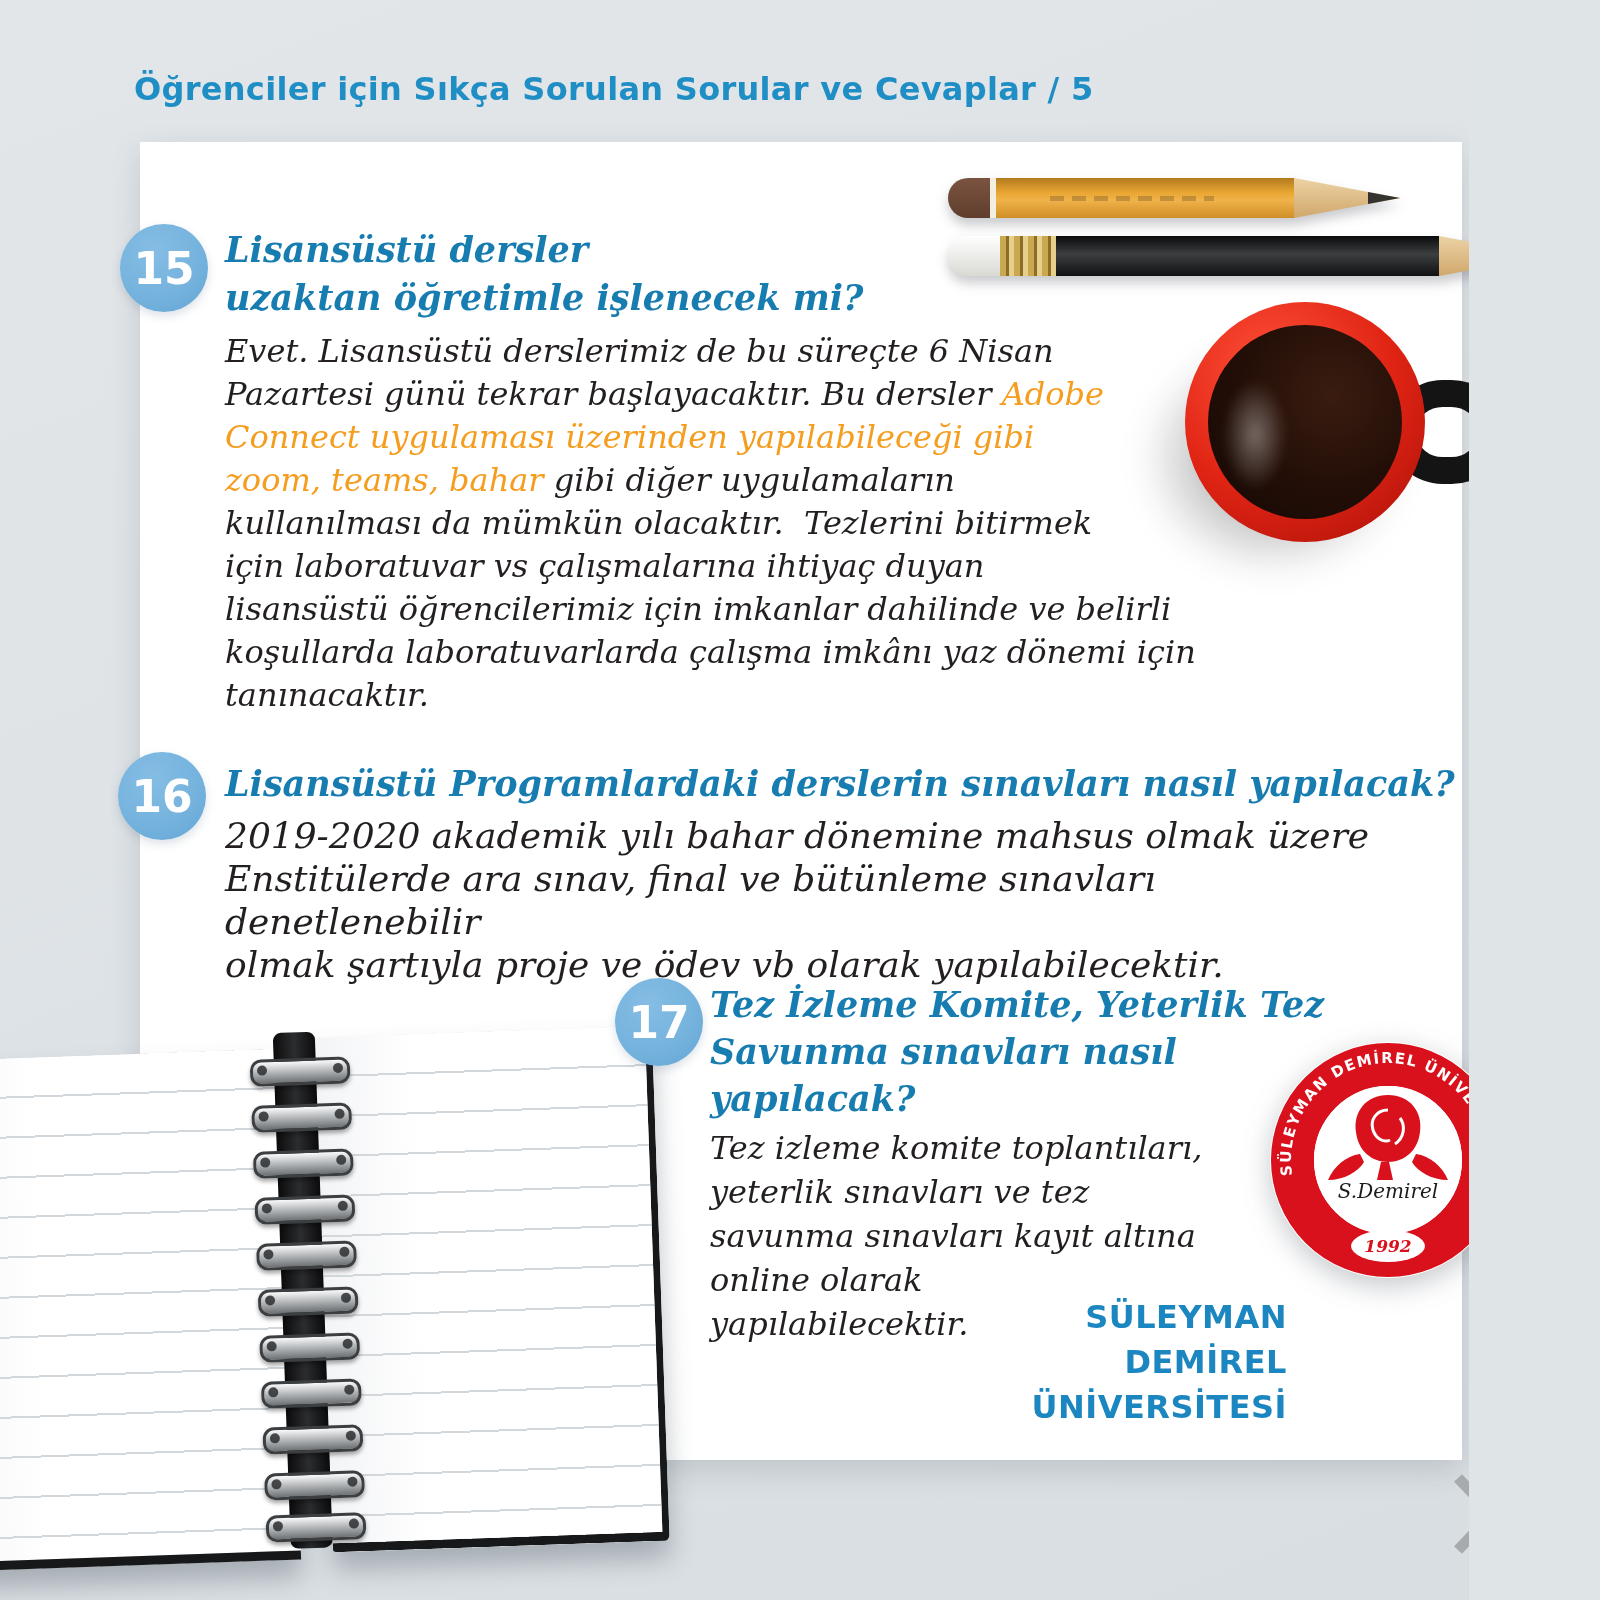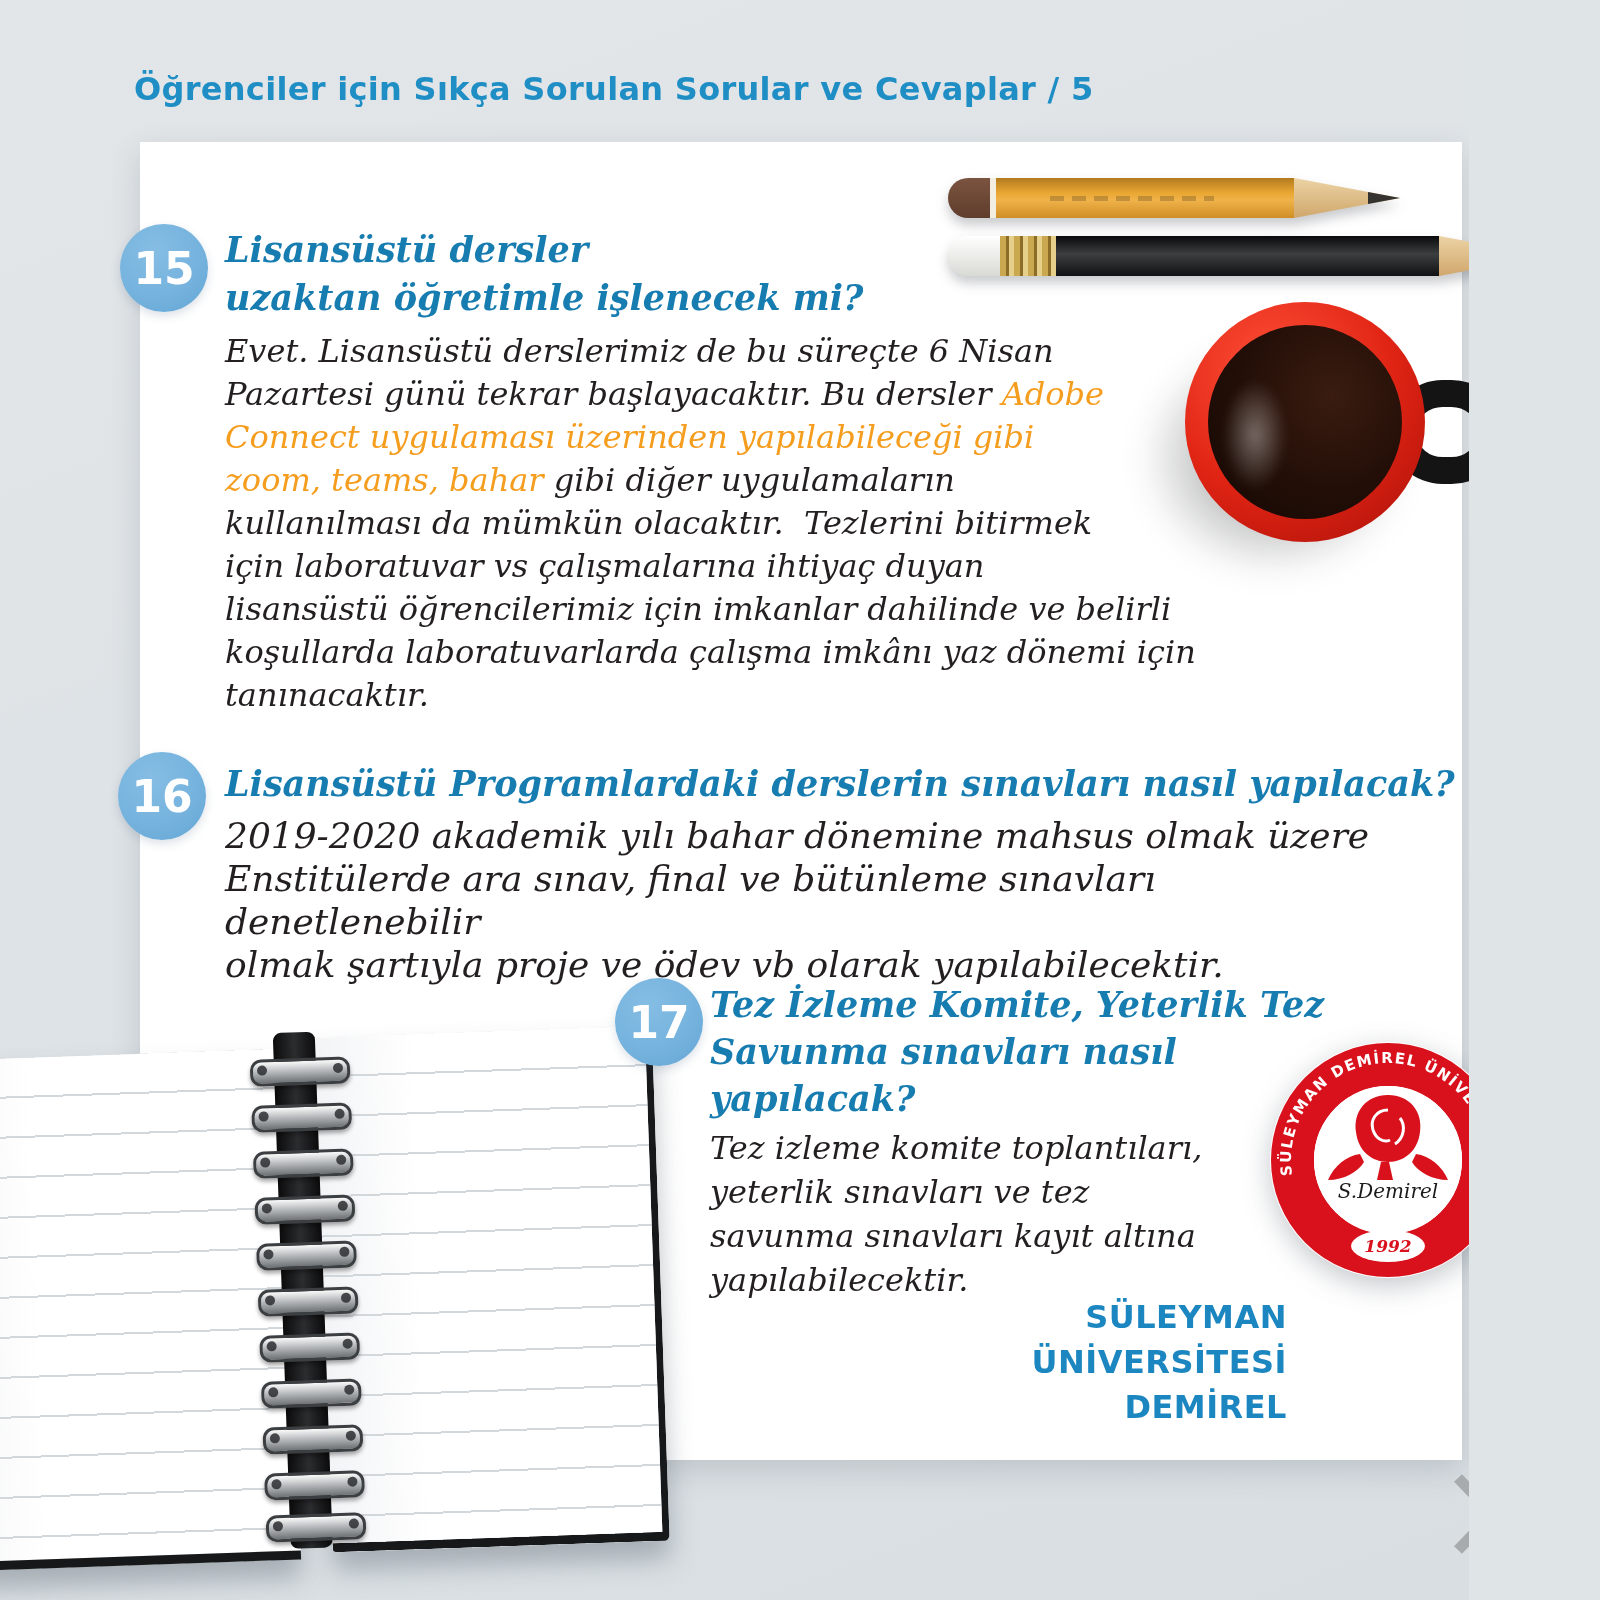--- a/index.html
+++ b/index.html
@@ -186,20 +186,21 @@
   <div class="qblock q17" style="left:710px;top:981px;width:560px;">
     <div class="qtitle">
         <div>Tez İzleme Komite, Yeterlik Tez</div>
         <div>Savunma sınavları nasıl</div>
         <div>yapılacak?</div>
       </div>
     <div class="answer">
         <div>Tez izleme komite toplantıları,</div>
         <div>yeterlik sınavları ve tez</div>
         <div>savunma sınavları kayıt altına</div>
+        <div>online olarak</div>
         <div>yapılabilecektir.</div>
       </div>
   </div>
 
   <div class="logo">
     <svg viewBox="0 0 240 240" width="240" height="240">
       <circle cx="120" cy="120" r="118" fill="#ffffff"></circle>
       <circle cx="120" cy="120" r="95.5" fill="none" stroke="#d8111c" stroke-width="43"></circle>
       <circle cx="120" cy="120" r="74" fill="#ffffff"></circle>
       <path id="logo-arc" d="M 26.3,145.1 A 97,97 0 1 1 213.7,145.1" fill="none"></path>
@@ -217,22 +218,22 @@
         <path d="M132 78 C138 86 136 98 127 104"></path>
       </g>
       <text x="120" y="158" text-anchor="middle" font-family="DejaVu Serif, serif" font-style="italic" font-size="20" fill="#1c1c1c">S.Demirel</text>
       <ellipse cx="120" cy="206" rx="37" ry="16" fill="#ffffff"></ellipse>
       <text x="120" y="212" text-anchor="middle" font-family="DejaVu Serif, serif" font-style="italic" font-weight="bold" font-size="17" fill="#d8111c">1992</text>
     </svg>
   </div>
 
   <div class="uni-name">
       <div>SÜLEYMAN</div>
+      <div>DEMİREL</div>
       <div>ÜNİVERSİTESİ</div>
-      <div>DEMİREL</div>
     </div>
 
   <div class="chevrons">
     <svg width="100" height="84" viewBox="0 0 100 84">
       <g fill="none" stroke="#a8abae" stroke-width="11">
         <polyline points="10,6 45,42 10,78"></polyline>
         <polyline points="52,6 87,42 52,78"></polyline>
       </g>
     </svg>
   </div>

